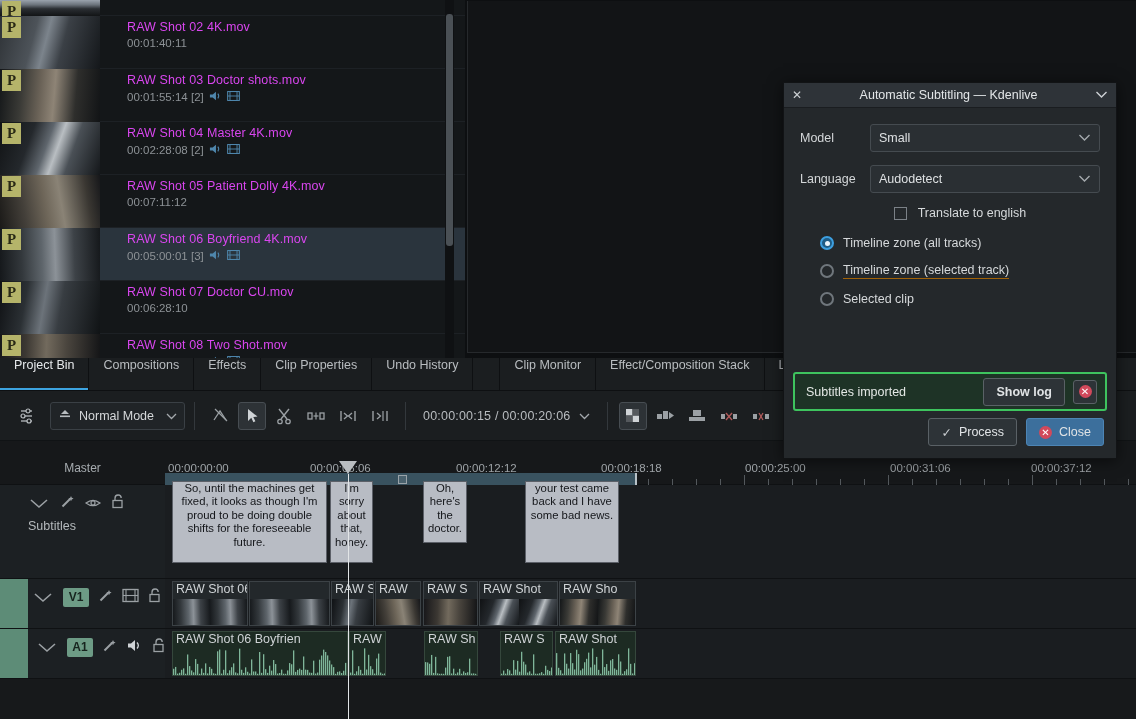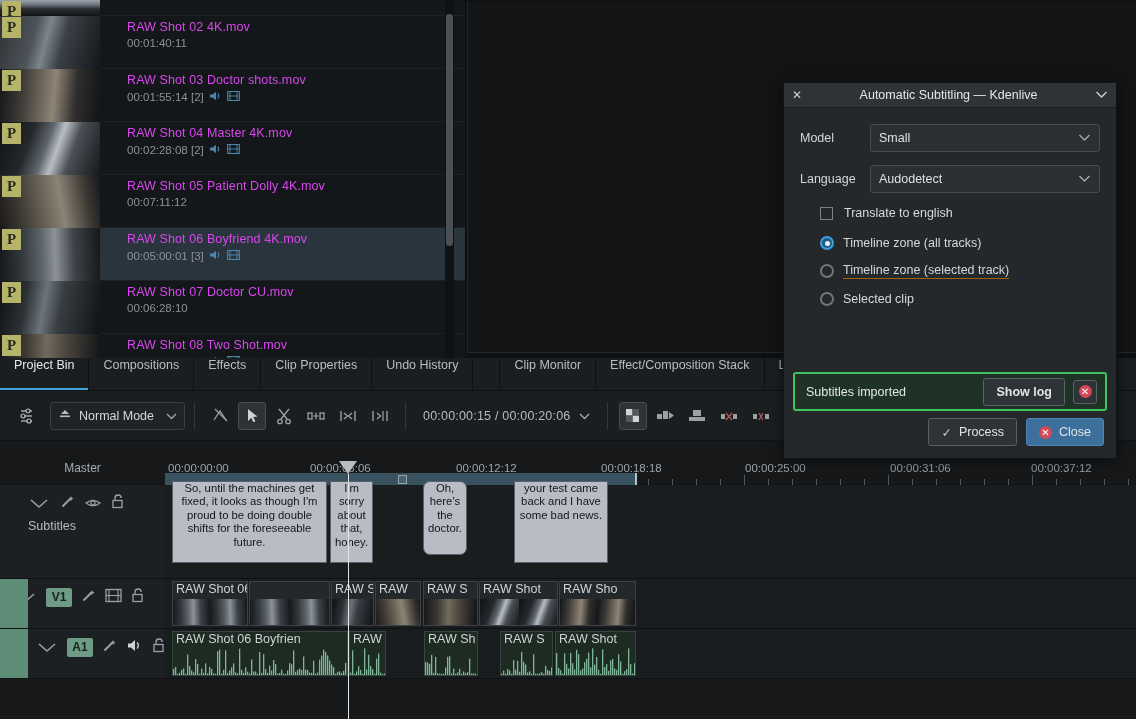--- a/index.html
+++ b/index.html
@@ -212,21 +212,21 @@
   }
   #dlg-title .t { flex: 1; text-align: center; }
   .dlg-body { padding: 16px 16px 0 16px; }
   .frow { display: flex; align-items: center; margin-bottom: 13px; }
   .frow .lbl { width: 70px; font-size: 12.5px; color: #d4d7d9; }
   .combo {
     flex: 1; height: 28px; background: #2a2f33; border: 1px solid #454b50;
     border-radius: 3px; display: flex; align-items: center; padding: 0 8px;
     font-size: 12.5px; color: #dde0e2; justify-content: space-between;
   }
-  .chk-row { display: flex; align-items: center; gap: 11px; margin: 4px 0 16px 20px; }
+  .chk-row { display: flex; align-items: center; gap: 11px; margin: 4px 0 16px 20px; justify-content: center; }
   .chkbox { width: 13px; height: 13px; border: 1px solid #7b8187; background: #24282b; }
   .radio-row { display: flex; align-items: center; gap: 9px; margin: 0 0 13px 20px; }
   .radio {
     width: 14px; height: 14px; border-radius: 50%;
     border: 2px solid #6f767c; background: #24282b;
     display: flex; align-items: center; justify-content: center;
   }
   .radio.on { border-color: #3d9fe0; background: #1f5c85; }
   .radio.on::after { content: ""; width: 5px; height: 5px; border-radius: 50%; background: #eaf4fb; }
   .rlbl { font-size: 12.5px; color: #d6d9db; }
@@ -632,26 +632,26 @@
             <span><svg width="13" height="15" viewBox="0 0 13 15">
                 <rect x="2" y="6.5" width="9" height="7" fill="none" stroke="#9ba0a4" stroke-width="1.3"></rect>
                 <path d="M4 6.5 V4.2 A2.8 2.8 0 0 1 10.2 4" fill="none" stroke="#9ba0a4" stroke-width="1.3"></path>
               </svg></span>
           </div>
           <div class="th-name">Subtitles</div>
         </div>
         <div class="track-body" style="top: 44px; height: 94px;">
           <div class="sub-clip" style="left: 7px; width: 155px; top: -4px; height: 82px;">So, until the machines get fixed, it looks as though I'm proud to be doing double shifts for the foreseeable future.</div>
           <div class="sub-clip" style="left: 165px; width: 43px; top: -4px; height: 82px;">I'm sorry about that, honey.</div>
-          <div class="sub-clip" style="left: 258px; width: 44px; top: -4px; height: 74px; border-radius: 7px;">Oh, here's the doctor.</div>
-          <div class="sub-clip" style="left: 349px; width: 94px; top: -4px; height: 82px;">your test came back and I have some bad news.</div>
+          <div class="sub-clip" style="left: 258px; width: 44px; top: -4px; height: 62px;">Oh, here's the doctor.</div>
+          <div class="sub-clip" style="left: 360px; width: 94px; top: -4px; height: 82px;">your test came back and I have some bad news.</div>
         </div>
         <div class="track-head" style="top: 138px; height: 50px;">
           <div class="th-strip"></div>
-          <div class="th-icons" style="padding-left:15px;gap:9px;">
+          <div class="th-icons" style="padding-left:32px;gap:9px;">
             <span><svg width="22" height="11" viewBox="0 0 22 11">
                 <polyline points="3,2 11,9 19,2" fill="none" stroke="#9ba0a4" stroke-width="1.6"></polyline>
               </svg></span>
             <span class="trk-badge">V1</span>
             <span><svg width="15" height="15" viewBox="0 0 15 15">
                 <line x1="2.5" y1="12.5" x2="10" y2="5" stroke="#9ba0a4" stroke-width="2"></line>
                 <path d="M11 2 l0.8 1.8 1.8 0.8 -1.8 0.8 -0.8 1.8 -0.8 -1.8 -1.8 -0.8 1.8 -0.8z" fill="#9ba0a4"></path>
               </svg></span>
             <span><svg width="17" height="15" viewBox="0 0 17 15">
                 <rect x="1" y="1.5" width="15" height="12" fill="none" stroke="#9ba0a4" stroke-width="1.3"></rect>

